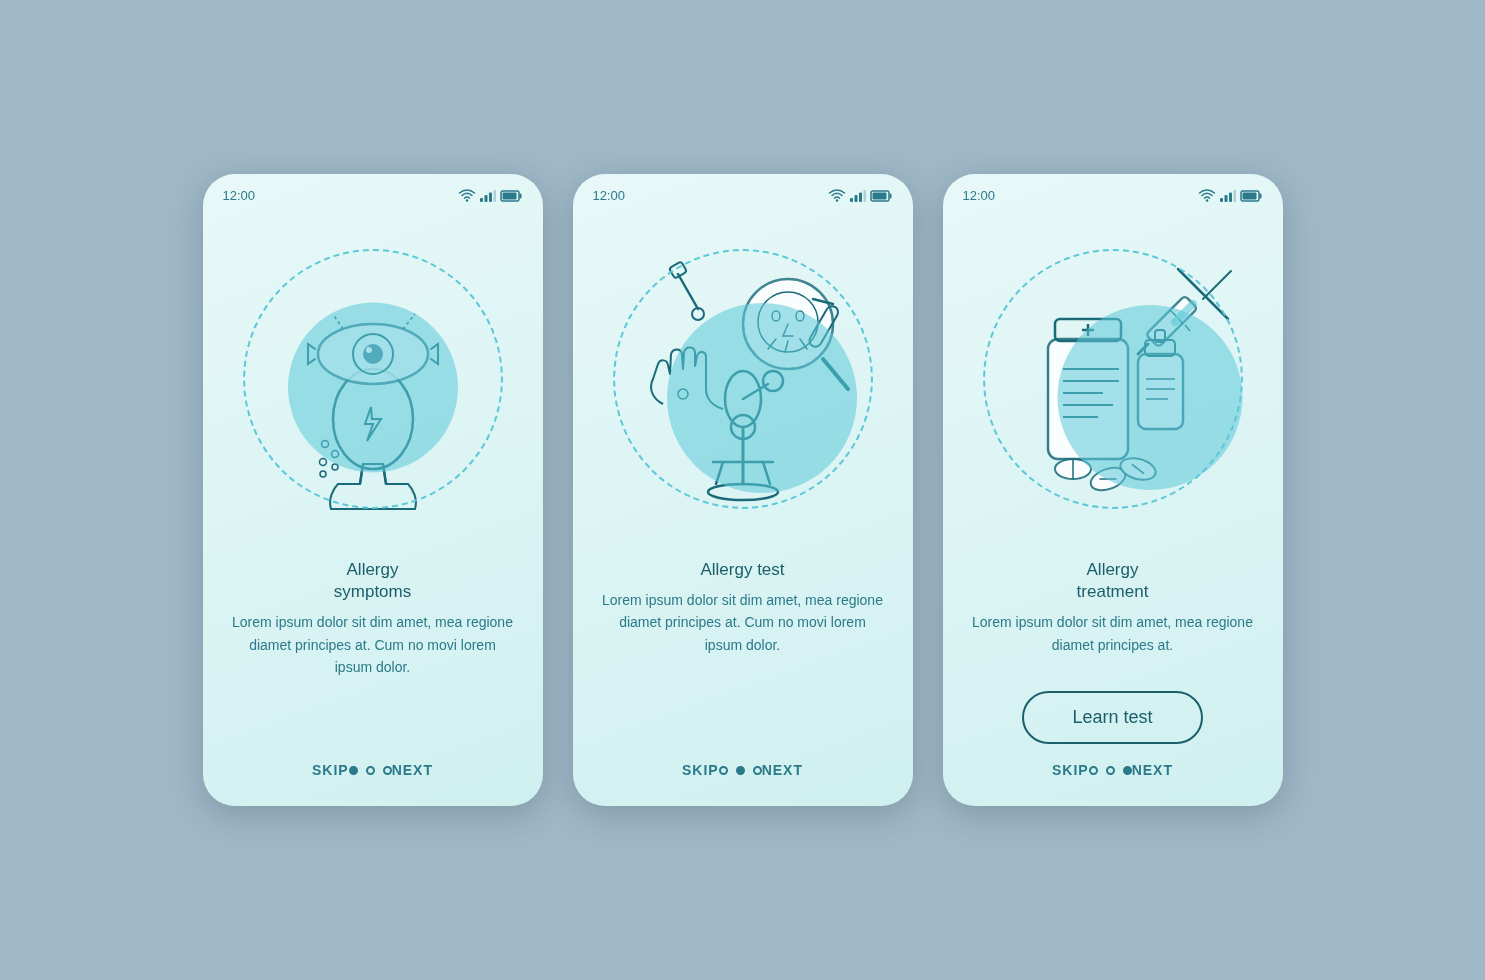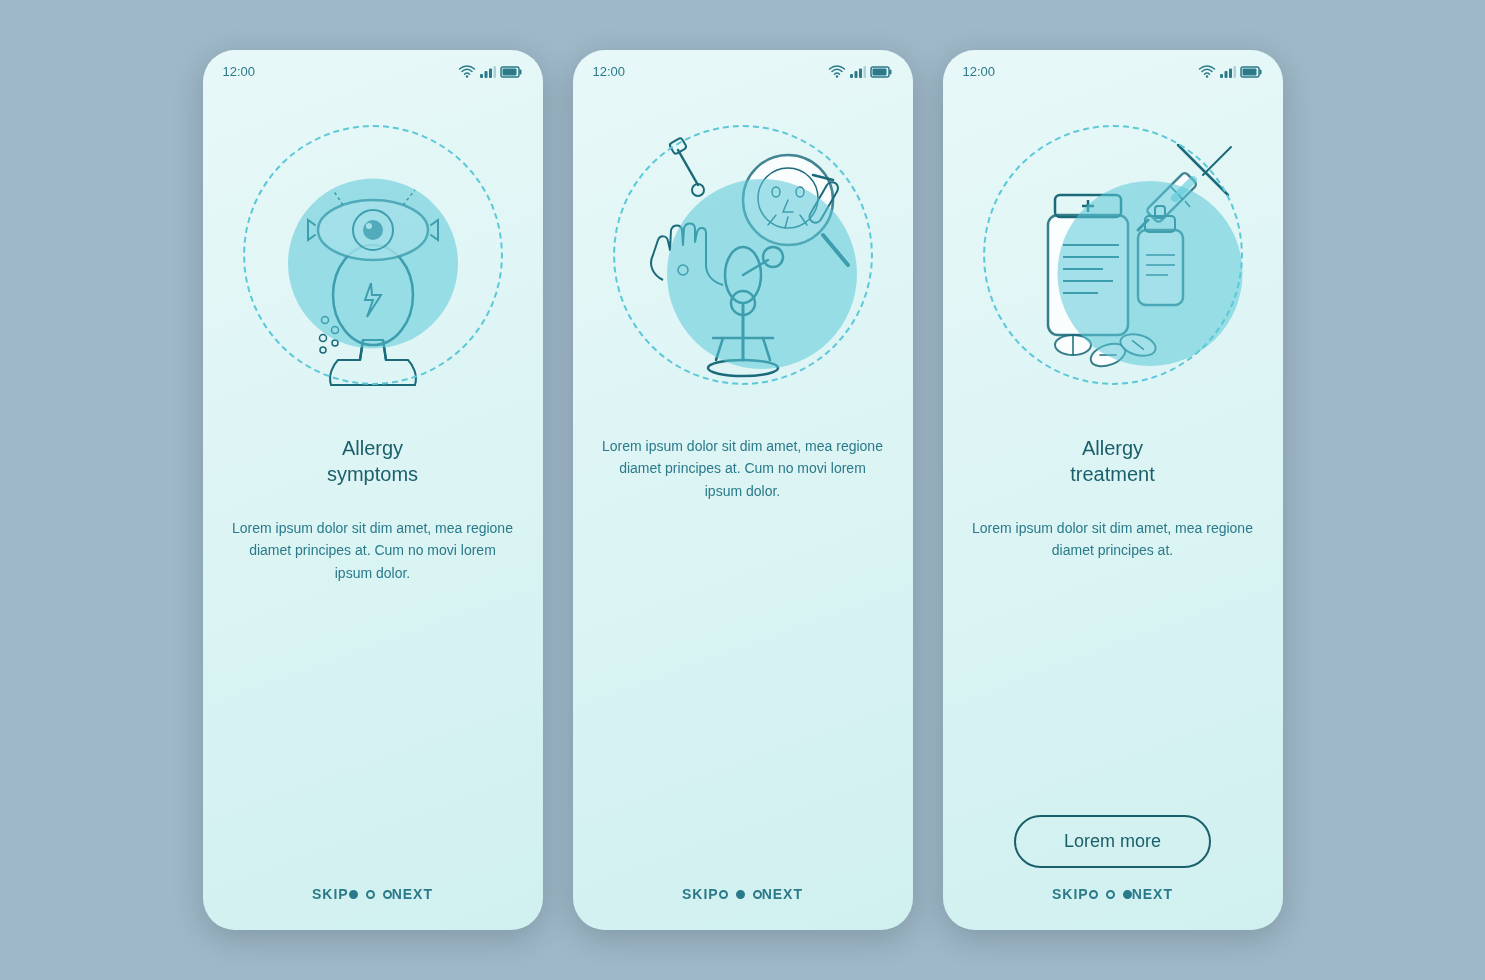--- a/index.html
+++ b/index.html
@@ -13,21 +13,21 @@
       font-family: 'Segoe UI', Arial, sans-serif;
     }
     .screens-container {
       display: flex;
       gap: 30px;
       align-items: center;
       justify-content: center;
     }
     .screen {
       width: 340px;
-      height: 880px;
+      height: 632px;
       background: linear-gradient(160deg, #e8f8f8 0%, #d0f0f0 100%);
       border-radius: 32px;
       box-shadow: 0 8px 32px rgba(0,0,0,0.18);
       display: flex;
       flex-direction: column;
       overflow: hidden;
       position: relative;
     }
     .status-bar {
       display: flex;
@@ -69,25 +69,25 @@
       border-radius: 50%;
       opacity: 0.55;
     }
     .screen-content {
       flex: 1;
       padding: 10px 28px 0;
       display: flex;
       flex-direction: column;
     }
     .screen-title {
-      font-size: 20px;
+      font-size: 17px;
       color: #1a5f6a;
       text-align: center;
       font-weight: 400;
-      margin-bottom: 30px;
+      margin-bottom: 8px;
       line-height: 1.3;
     }
     .screen-desc {
       font-size: 14px;
       color: #2a7a8a;
       text-align: center;
       line-height: 1.6;
       flex: 1;
     }
     .learn-more-btn {
@@ -279,20 +279,21 @@
 
         <line x1="130" y1="155" x2="155" y2="140" stroke="#1a6a7a" stroke-width="2.5" stroke-linecap="round"></line>
         <circle cx="160" cy="137" r="10" stroke="#1a6a7a" stroke-width="2.5" fill="none"></circle>
 
         <rect x="205" y="60" width="12" height="45" rx="6" stroke="#1a6a7a" stroke-width="2" fill="none" transform="rotate(30 211 82)"></rect>
         <line x1="200" y1="55" x2="220" y2="60" stroke="#1a6a7a" stroke-width="2.5" stroke-linecap="round"></line>
       </svg>
     </div>
 
     <div class="screen-content">
+      <div class="screen-title">Allergy test</div>
       <div class="screen-desc">Lorem ipsum dolor sit dim amet, mea regione diamet principes at. Cum no movi lorem ipsum dolor.</div>
     </div>
 
     <div class="bottom-nav">
       <button class="nav-btn">SKIP</button>
       <div class="dots">
         <div class="dot"></div>
         <div class="dot active"></div>
         <div class="dot"></div>
       </div>
@@ -373,21 +374,21 @@
         <line x1="117" y1="232" x2="133" y2="238" stroke="#1a6a7a" stroke-width="1.5" transform="rotate(-20 125 235)"></line>
         <ellipse cx="155" cy="225" rx="18" ry="10" stroke="#1a6a7a" stroke-width="2" fill="white" opacity="0.85" transform="rotate(15 155 225)"></ellipse>
         <line x1="148" y1="222" x2="162" y2="228" stroke="#1a6a7a" stroke-width="1.5" transform="rotate(15 155 225)"></line>
       </svg>
     </div>
 
     <div class="screen-content">
       <div class="screen-title" style="white-space:pre-line;">Allergy
 treatment</div>
       <div class="screen-desc">Lorem ipsum dolor sit dim amet, mea regione diamet principes at.</div>
-      <button class="learn-more-btn">Lorem more</button>
+      <button class="learn-more-btn">Learn test</button>
     </div>
 
     <div class="bottom-nav">
       <button class="nav-btn">SKIP</button>
       <div class="dots">
         <div class="dot"></div>
         <div class="dot"></div>
         <div class="dot active"></div>
       </div>
       <button class="nav-btn">NEXT</button>

